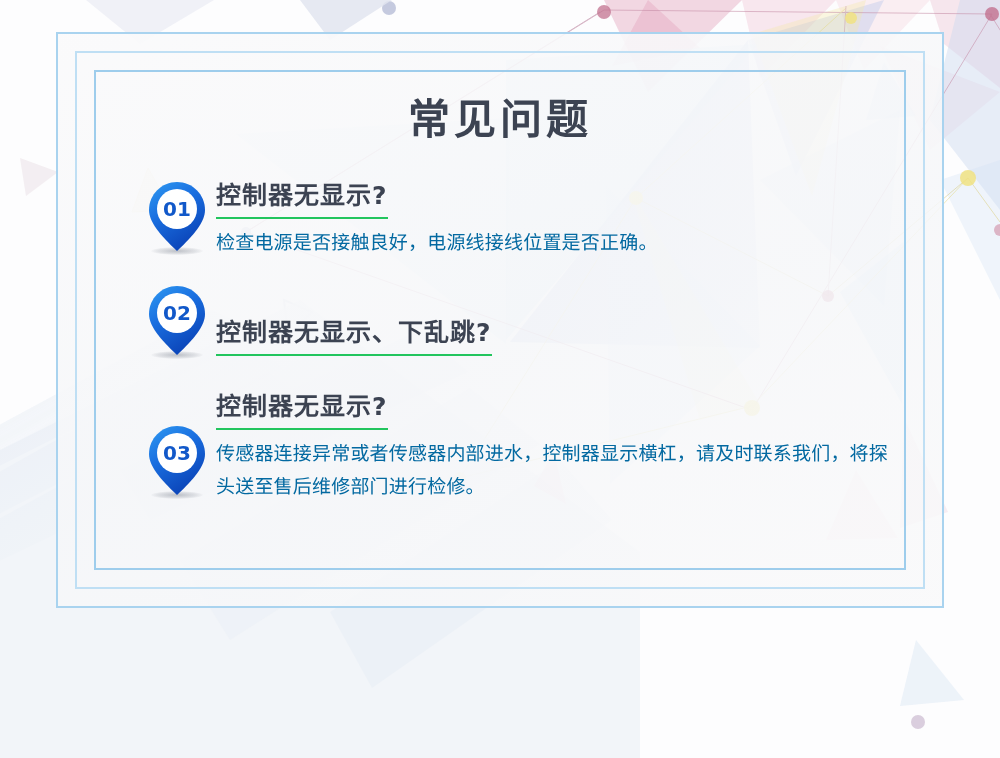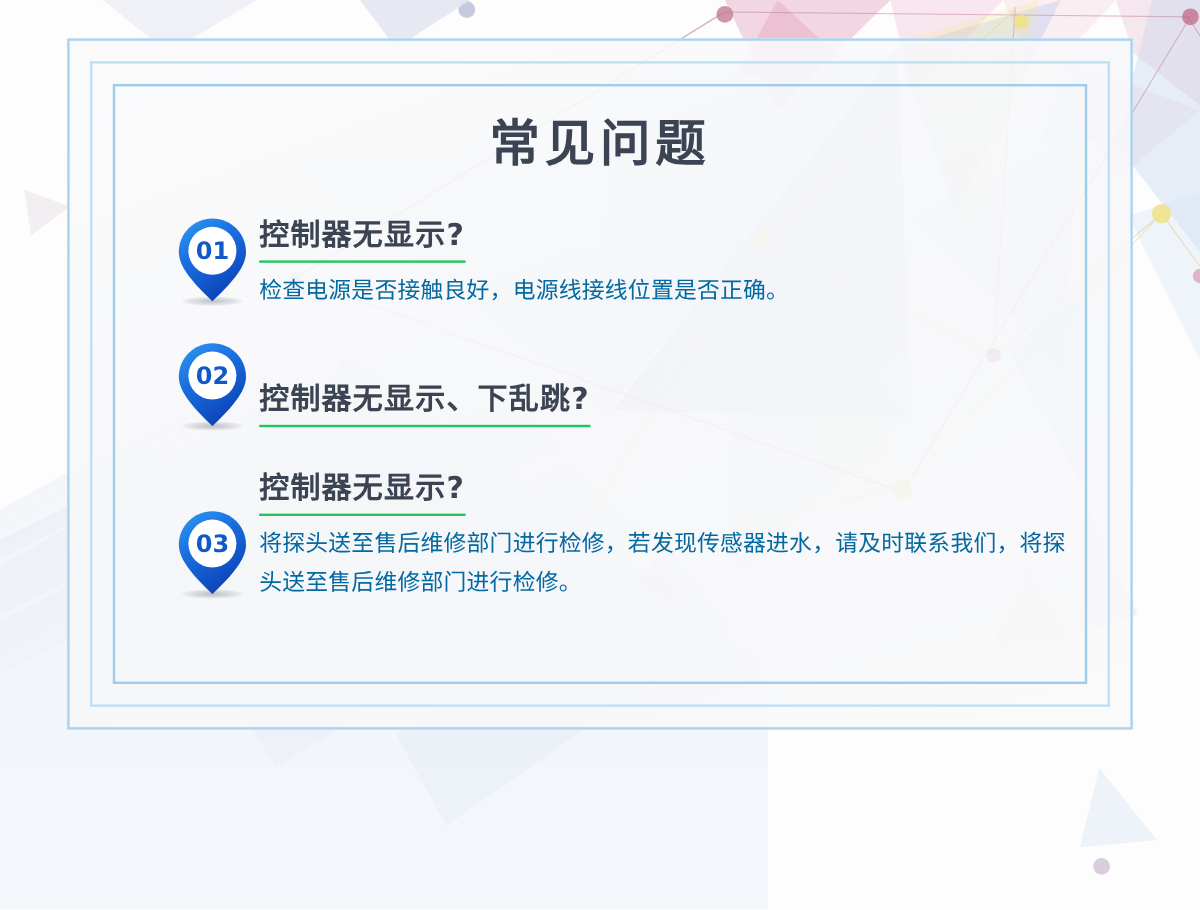--- a/index.html
+++ b/index.html
@@ -300,18 +300,18 @@
         <svg class="pin-svg" viewBox="0 0 58 72" xmlns="http://www.w3.org/2000/svg">
           <path d="M29 1 C13.5 1 1 13.5 1 29 C1 41 12 54 29 70 C46 54 57 41 57 29 C57 13.5 44.5 1 29 1 Z" fill="url(#gpin)"></path>
           <circle cx="29" cy="28" r="20" fill="#ffffff"></circle>
         </svg>
         <div class="pin-num">03</div>
       </div>
       <div class="faq-body">
         <div class="faq-q-row">
           <div class="faq-question">控制器无显示?</div>
         </div>
-        <div class="faq-answer">将探头送至售后维修部门进行检修，若发现传感器进水，请及时联系我们，将探头送至售后维修部门进行检修。</div>
+        <div class="faq-answer">传感器连接异常或者传感器内部进水，控制器显示横杠，请及时联系我们，将探头送至售后维修部门进行检修。</div>
       </div>
     </div>
 
   </div>
 </div>
 
 </body></html>

